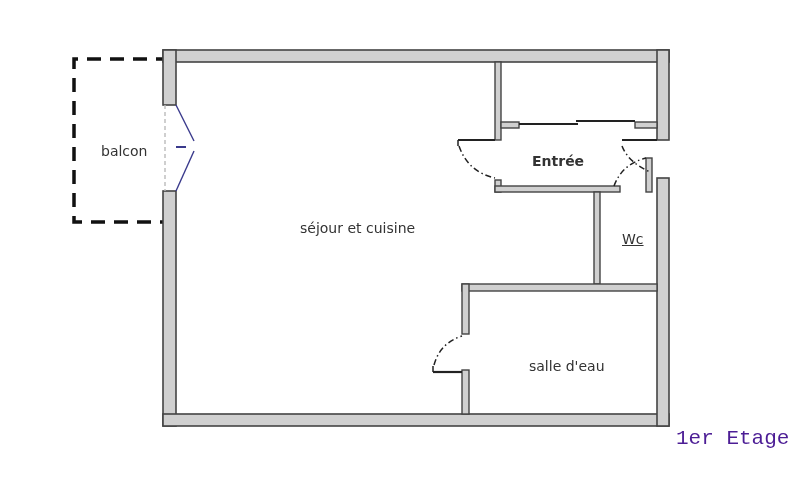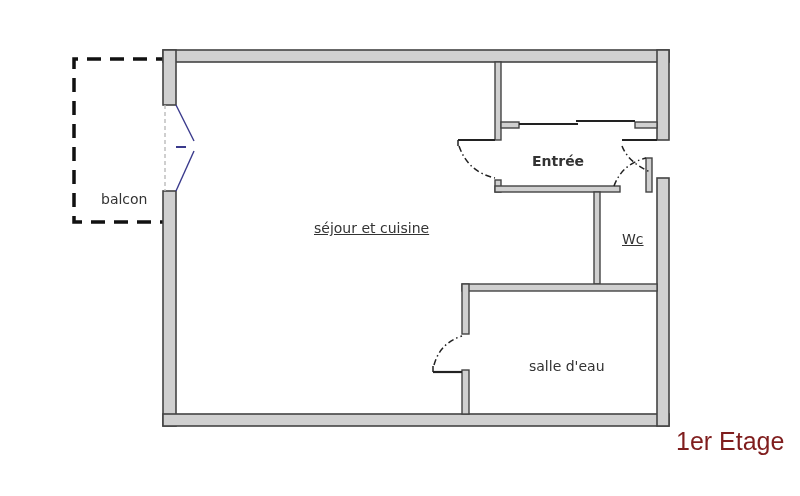--- a/index.html
+++ b/index.html
@@ -1,19 +1,19 @@
 <!DOCTYPE html>
 <html><head>
   <meta charset="utf-8">
   <style>
     html, body { margin: 0; padding: 0; background: #ffffff; }
     body { width: 800px; height: 496px; overflow: hidden; position: relative; font-family: "DejaVu Sans", sans-serif; }
     svg { position: absolute; left: 0; top: 0; }
     .lbl { position: absolute; color: #333333; font-family: "DejaVu Sans", sans-serif; font-size: 14px; white-space: nowrap; }
-    .floor { position: absolute; color: #7f1d1d; font-family: Liberation Sans, sans-serif; font-size: 25px; white-space: nowrap; }
+    .floor { position: absolute; color: #4c1d95; font-family: Liberation Mono, monospace; font-size: 21px; white-space: nowrap; }
   </style>
 </head>
 <body>
 
 <svg width="800" height="496" viewBox="0 0 800 496" xmlns="http://www.w3.org/2000/svg">
 
   <path d="M170 59 H74 V222 H170" fill="none" stroke="#111" stroke-width="3.5" stroke-dasharray="14 9"></path>
 
   <g fill="#d0d0d0" stroke="#444" stroke-width="1.6">
 
@@ -75,18 +75,18 @@
   </g>
 
   <g fill="none" stroke="#3a3a8c" stroke-width="1.4">
     <line x1="165" y1="105" x2="165" y2="191" stroke="#bbb" stroke-dasharray="4 3"></line>
     <path d="M176 105 L194 141"></path>
     <path d="M176 191 L194 151"></path>
     <line x1="176" y1="147" x2="186" y2="147" stroke-width="2"></line>
   </g>
 </svg>
 
-<div class="lbl" style="left:101px; top:143px;margin-top:48px;">balcon</div>
-<div class="lbl" style="left:314px; top:220px;text-decoration:underline;">séjour et cuisine</div>
+<div class="lbl" style="left:101px; top:143px;">balcon</div>
+<div class="lbl" style="left:300px; top:220px;">séjour et cuisine</div>
 <div class="lbl" style="left:532px; top:153px;font-weight:bold;">Entrée</div>
 <div class="lbl" style="left:622px; top:231px;text-decoration:underline;">Wc</div>
 <div class="lbl" style="left:529px; top:358px;">salle d'eau</div>
 <div class="floor" style="left:676px; top:427px;">1er Etage</div>
 
 </body></html>

